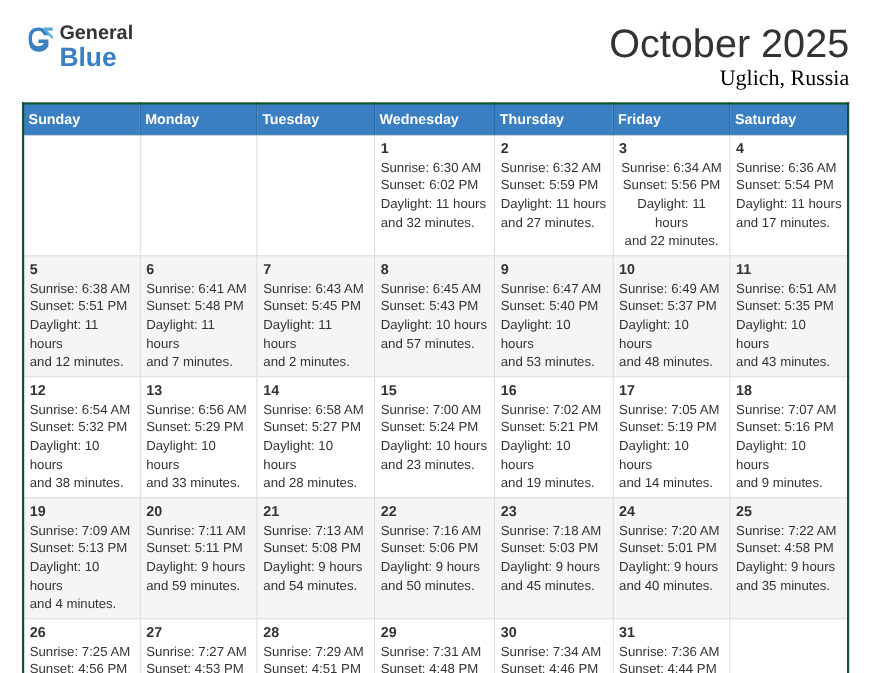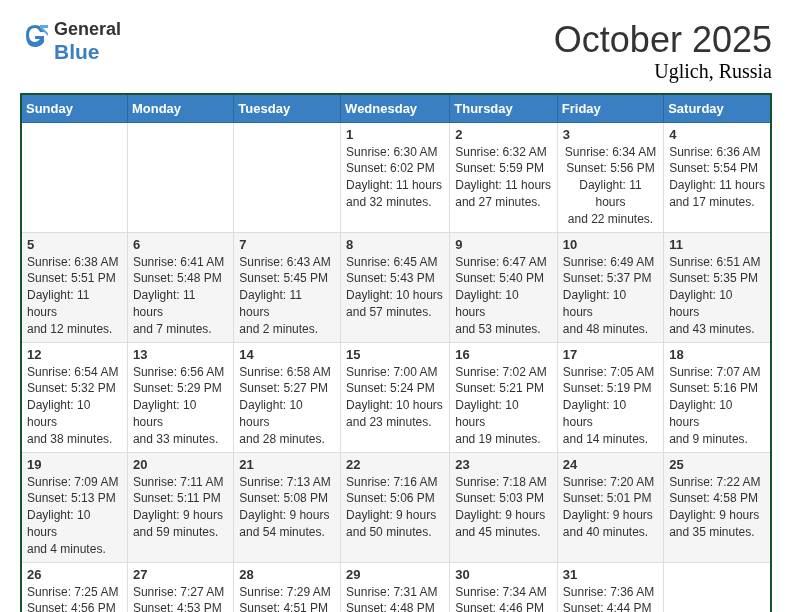--- a/index.html
+++ b/index.html
@@ -24,21 +24,21 @@
       display: flex;
       flex-direction: column;
       line-height: 1.1;
     }
     .logo-general {
       font-size: 18px;
       font-weight: bold;
       color: #333;
     }
     .logo-blue {
-      font-size: 21px;
+      font-size: 24px;
       font-weight: bold;
       color: #3a7fc1;
     }
     .logo-icon {
       width: 30px;
       height: 30px;
       margin-right: 4px;
     }
     .title-block {
       text-align: right;

